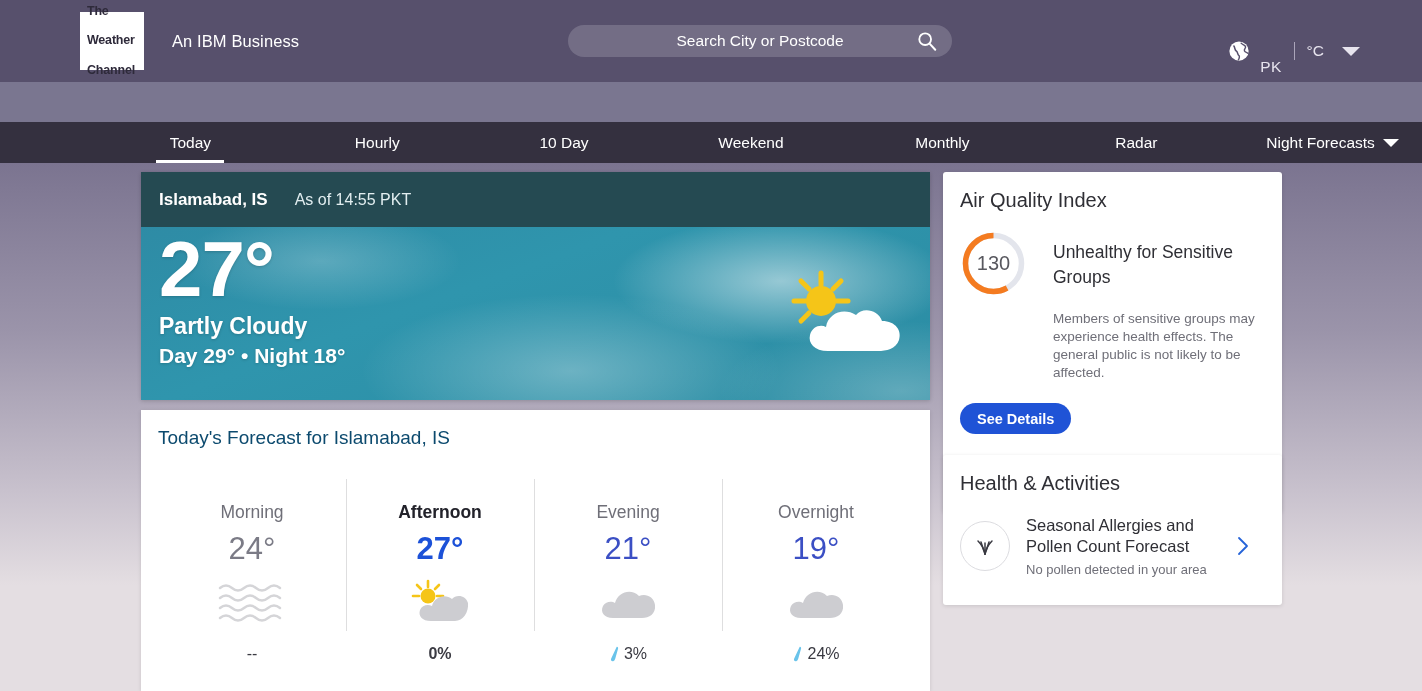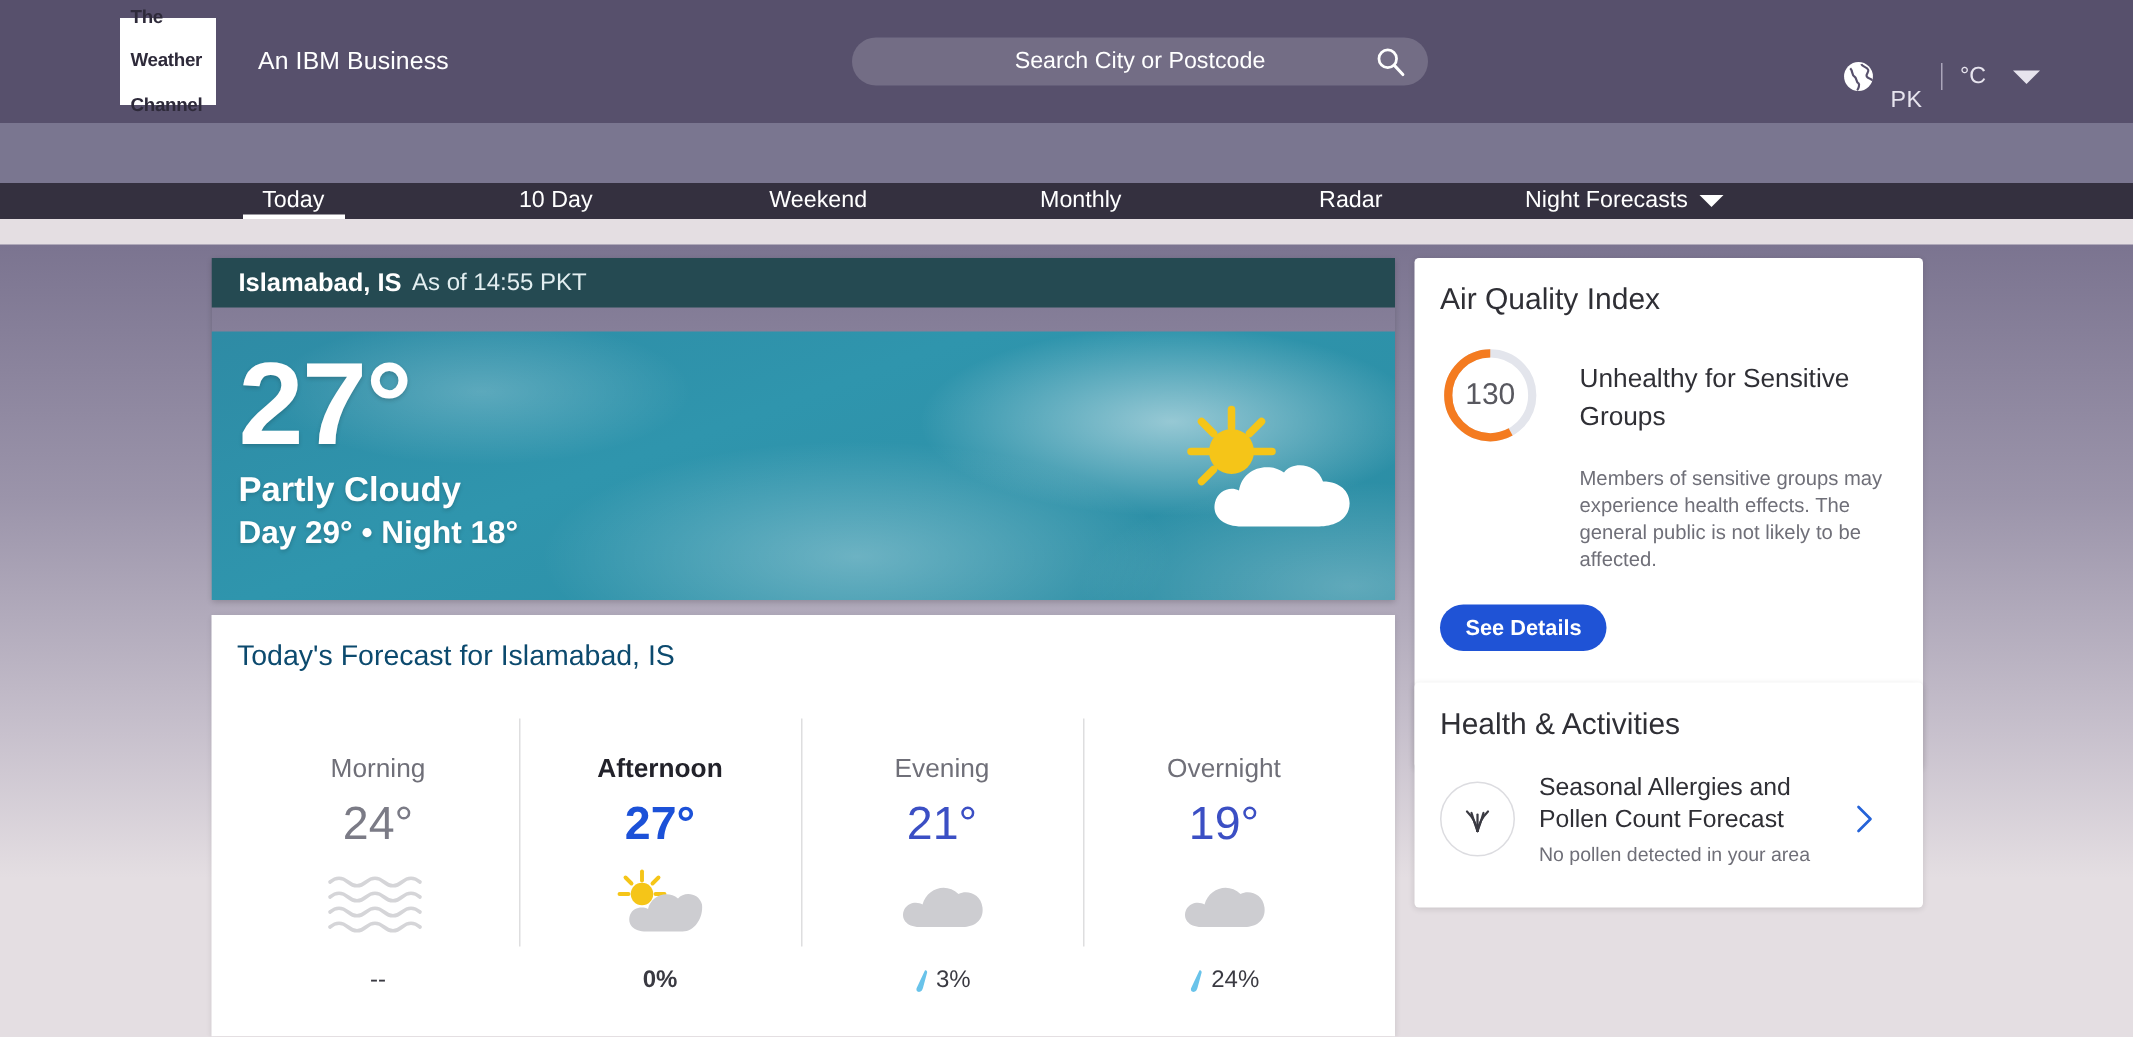--- a/index.html
+++ b/index.html
@@ -91,25 +91,26 @@
     border-left: 9px solid transparent;
     border-right: 9px solid transparent;
     border-top: 9px solid #e7e4ee;
   }
 
   
   .subbar { height: 40px; background: #7a7690; }
 
   
   .nav {
-    height: 24px;
+    height: 41px;
     background: #34303f;
     display: flex;
     align-items: stretch;
     padding-left: 108px;
+    gap: 22px;
   }
   .nav-item {
     position: relative;
     color: #ffffff;
     font-size: 15.5px;
     display: flex; align-items: center;
     cursor: pointer;
     white-space: nowrap;
   }
   .nav-item:nth-child(1) { width: 175px; justify-content: center; }
@@ -152,25 +153,26 @@
   
   .hero {
     position: absolute;
     left: 141px; top: 9px;
     width: 789px; height: 228px;
     overflow: hidden;
     box-shadow: 0 1px 4px rgba(0,0,0,0.18);
   }
   .hero-bar {
     position: relative;
-    height: 33px;
+    height: 55px;
     background: #254a52;
     display: flex; align-items: center;
     padding-left: 18px;
     z-index: 3;
+    gap: 20px;
   }
   .hero-loc {
     color: #ffffff;
     font-size: 17px;
     font-weight: bold;
   }
   .hero-asof {
     color: #e2eef0;
     font-size: 16px;
     margin-left: 7px;
@@ -407,20 +409,23 @@
       <span class="unit-code">°C</span>
       <span class="chevron-down-hdr"></span>
     </div>
   </div>
 
   <div class="subbar"></div>
 
   <div class="nav">
     <div class="nav-item active">
       <span>Today</span>
+    </div>
+    <div class="nav-item">
+      <span>Hourly</span>
     </div>
     <div class="nav-item">
       <span>10 Day</span>
     </div>
     <div class="nav-item">
       <span>Weekend</span>
     </div>
     <div class="nav-item">
       <span>Monthly</span>
     </div>

